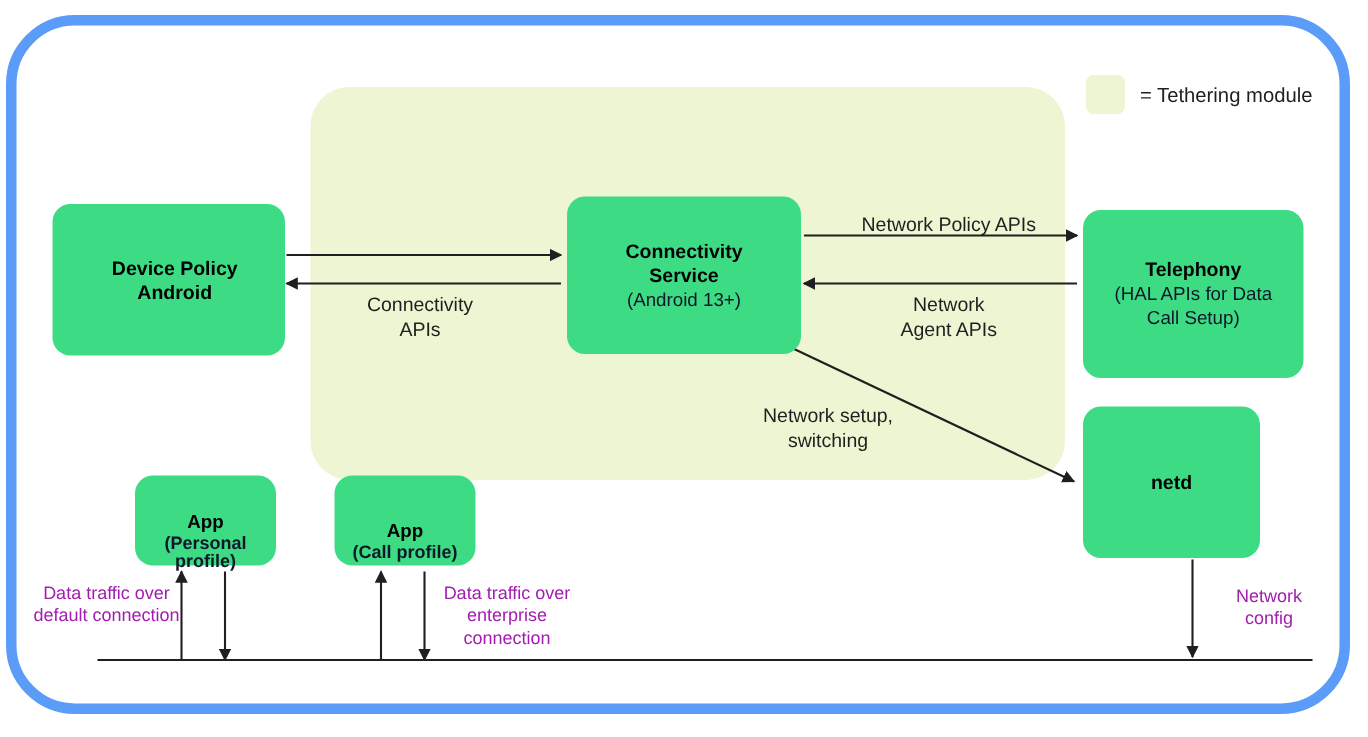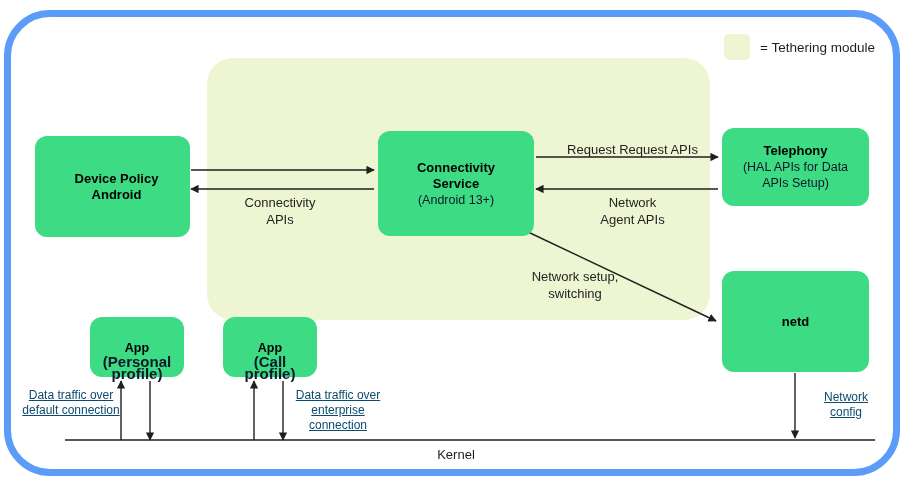--- a/index.html
+++ b/index.html
@@ -60,37 +60,37 @@
     line-height: 16px;
     color: #000000;
   }
   .node .subtitle {
     font-size: 12.5px;
     line-height: 16px;
     color: #0f172a;
   }
   .node.small .title { font-size: 12.5px; margin-top: 25px; }
   .node.small .subtitle {
-    font-size: 15px;
+    font-size: 12px;
     font-weight: bold;
     line-height: 12px;
   }
 
   #node-dpm       { left: 35px;  top: 136px; width: 155px; height: 101px; padding-left: 16px; }
   #node-conn      { left: 378px; top: 131px; width: 156px; height: 105px; }
-  #node-telephony { left: 722px; top: 128px; width: 147px; height: 78px; }
-  #node-netd      { left: 722px; top: 271px; width: 147px; height: 101px; }
+  #node-telephony { left: 722px; top: 140px; width: 147px; height: 112px; }
+  #node-netd      { left: 722px; top: 271px; width: 118px; height: 101px; }
   #node-app-personal { left: 90px;  top: 317px; width: 94px; height: 60px; }
   #node-app-work     { left: 223px; top: 317px; width: 94px; height: 60px; }
 
   
   #legend {
     position: absolute;
     left: 724px;
-    top: 34px;
+    top: 50px;
     display: flex;
     align-items: center;
     gap: 10px;
   }
   #legend-swatch {
     width: 26px;
     height: 26px;
     background: #edf5d2;
     border-radius: 5px;
   }
@@ -102,30 +102,29 @@
   
   .edge-label {
     position: absolute;
     font-size: 13px;
     line-height: 17px;
     color: #1f1f1f;
     text-align: center;
     white-space: pre-line;
   }
   .edge-label.blue {
-    color: #0c4a6e;
+    color: #a21caf;
     font-size: 12px;
     line-height: 15px;
-    text-decoration: underline;
   }
 
   #lbl-connectivity-apis { left: 200px; top: 194px; width: 160px; }
   #lbl-network-request   { left: 545px; top: 141px; width: 175px; }
   #lbl-network-agent     { left: 555px; top: 194px; width: 155px; }
-  #lbl-network-setup     { left: 495px; top: 268px; width: 160px; }
+  #lbl-network-setup     { left: 472px; top: 268px; width: 160px; }
   #lbl-kernel            { left: 402px; top: 446px; width: 108px; }
   #lbl-data-default      { left: 18px;  top: 388px; width: 106px; text-align: center; }
   #lbl-data-enterprise   { left: 283px; top: 388px; width: 110px; text-align: center; }
   #lbl-network-config    { left: 806px; top: 390px; width: 80px; text-align: center; }
 
   
   #edges {
     position: absolute;
     left: 0; top: 0;
     width: 912px;
@@ -182,47 +181,46 @@
 
   <div class="node" id="node-conn">
     <div class="title">Connectivity</div>
     <div class="title">Service</div>
     <div class="subtitle">(Android 13+)</div>
   </div>
 
   <div class="node" id="node-telephony">
     <div class="title">Telephony</div>
     <div class="subtitle">(HAL APIs for Data</div>
-    <div class="subtitle">APIs Setup)</div>
+    <div class="subtitle">Call Setup)</div>
   </div>
 
   <div class="node" id="node-netd">
     <div class="title">netd</div>
   </div>
 
   <div class="node small" id="node-app-personal">
     <div class="title">App</div>
     <div class="subtitle">(Personal profile)</div>
   </div>
 
   <div class="node small" id="node-app-work">
     <div class="title">App</div>
     <div class="subtitle">(Call profile)</div>
   </div>
 
   <div class="edge-label" id="lbl-connectivity-apis">Connectivity
 APIs</div>
-  <div class="edge-label" id="lbl-network-request">Request Request APIs</div>
+  <div class="edge-label" id="lbl-network-request">Network Policy APIs</div>
   <div class="edge-label" id="lbl-network-agent">Network
 Agent APIs</div>
   <div class="edge-label" id="lbl-network-setup">Network setup,
 switching</div>
 
   <div class="edge-label blue" id="lbl-data-default">Data traffic over
 default connection</div>
   <div class="edge-label blue" id="lbl-data-enterprise">Data traffic over
 enterprise connection</div>
   <div class="edge-label blue" id="lbl-network-config">Network
 config</div>
 
-  <div class="edge-label" id="lbl-kernel">Kernel</div>
 
 </div>
 
 </body></html>

